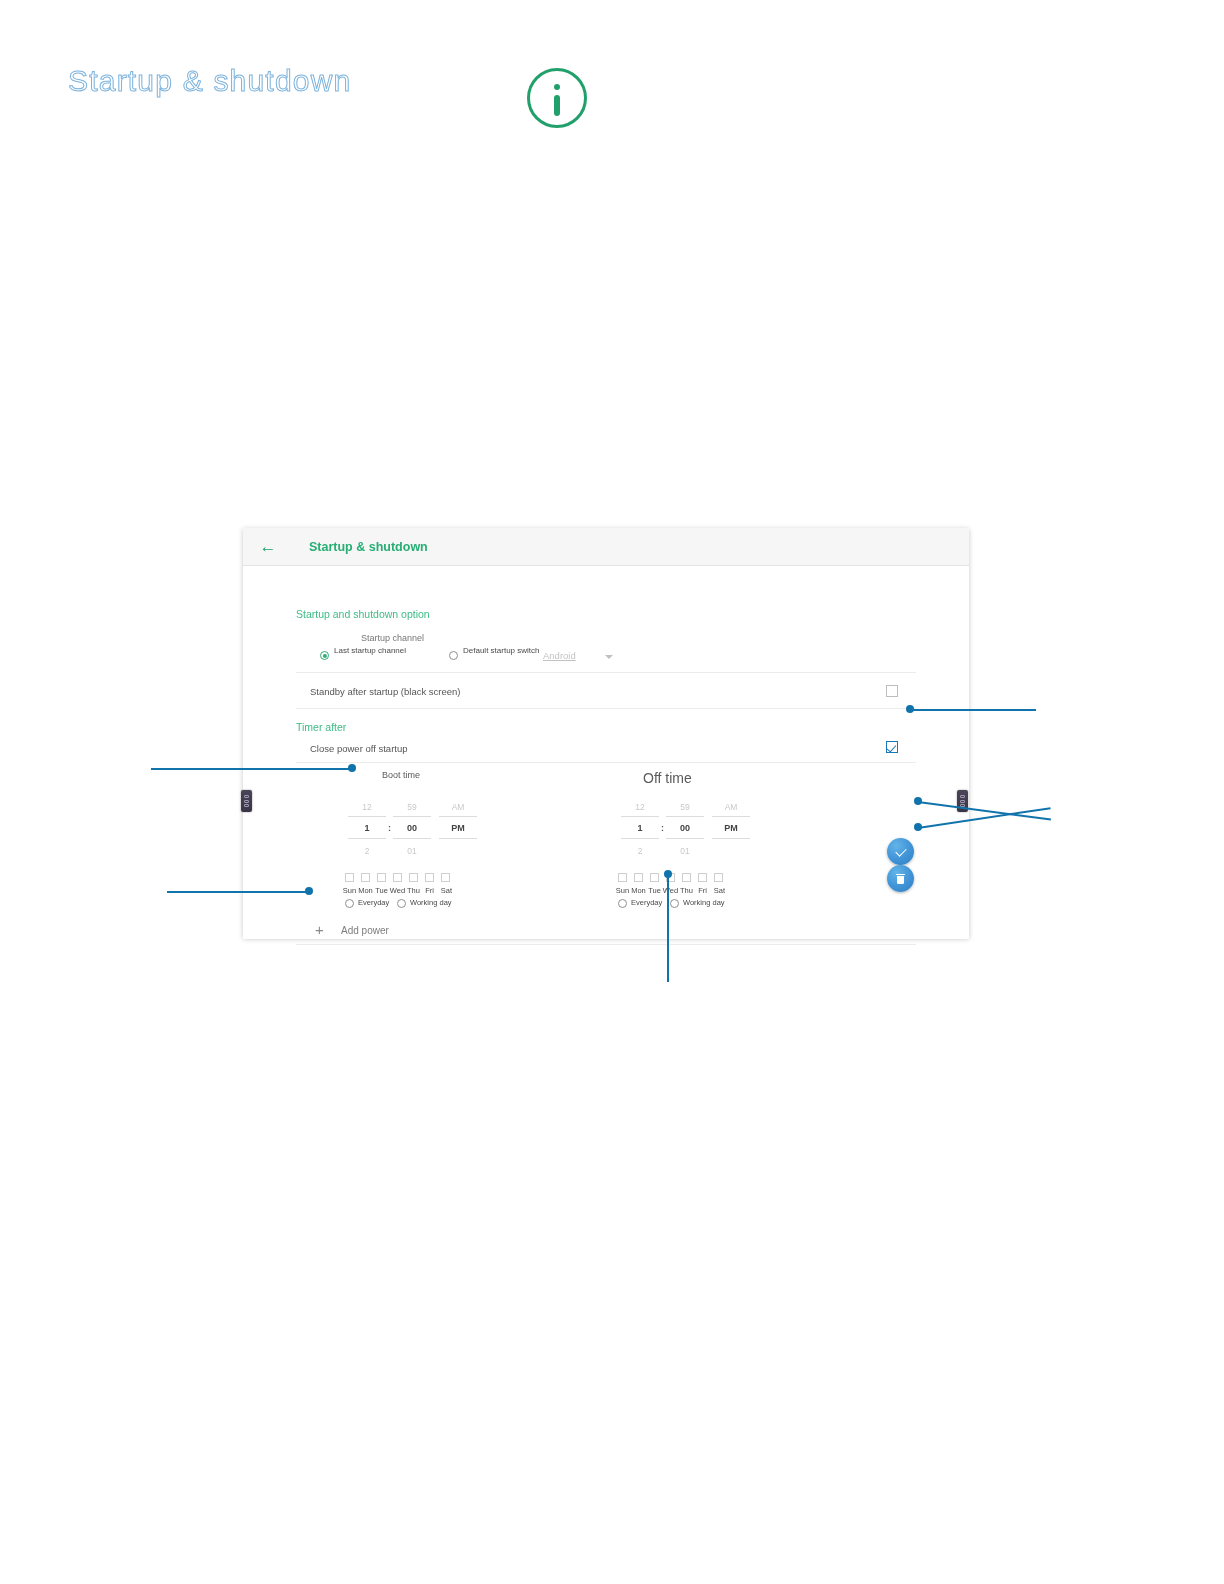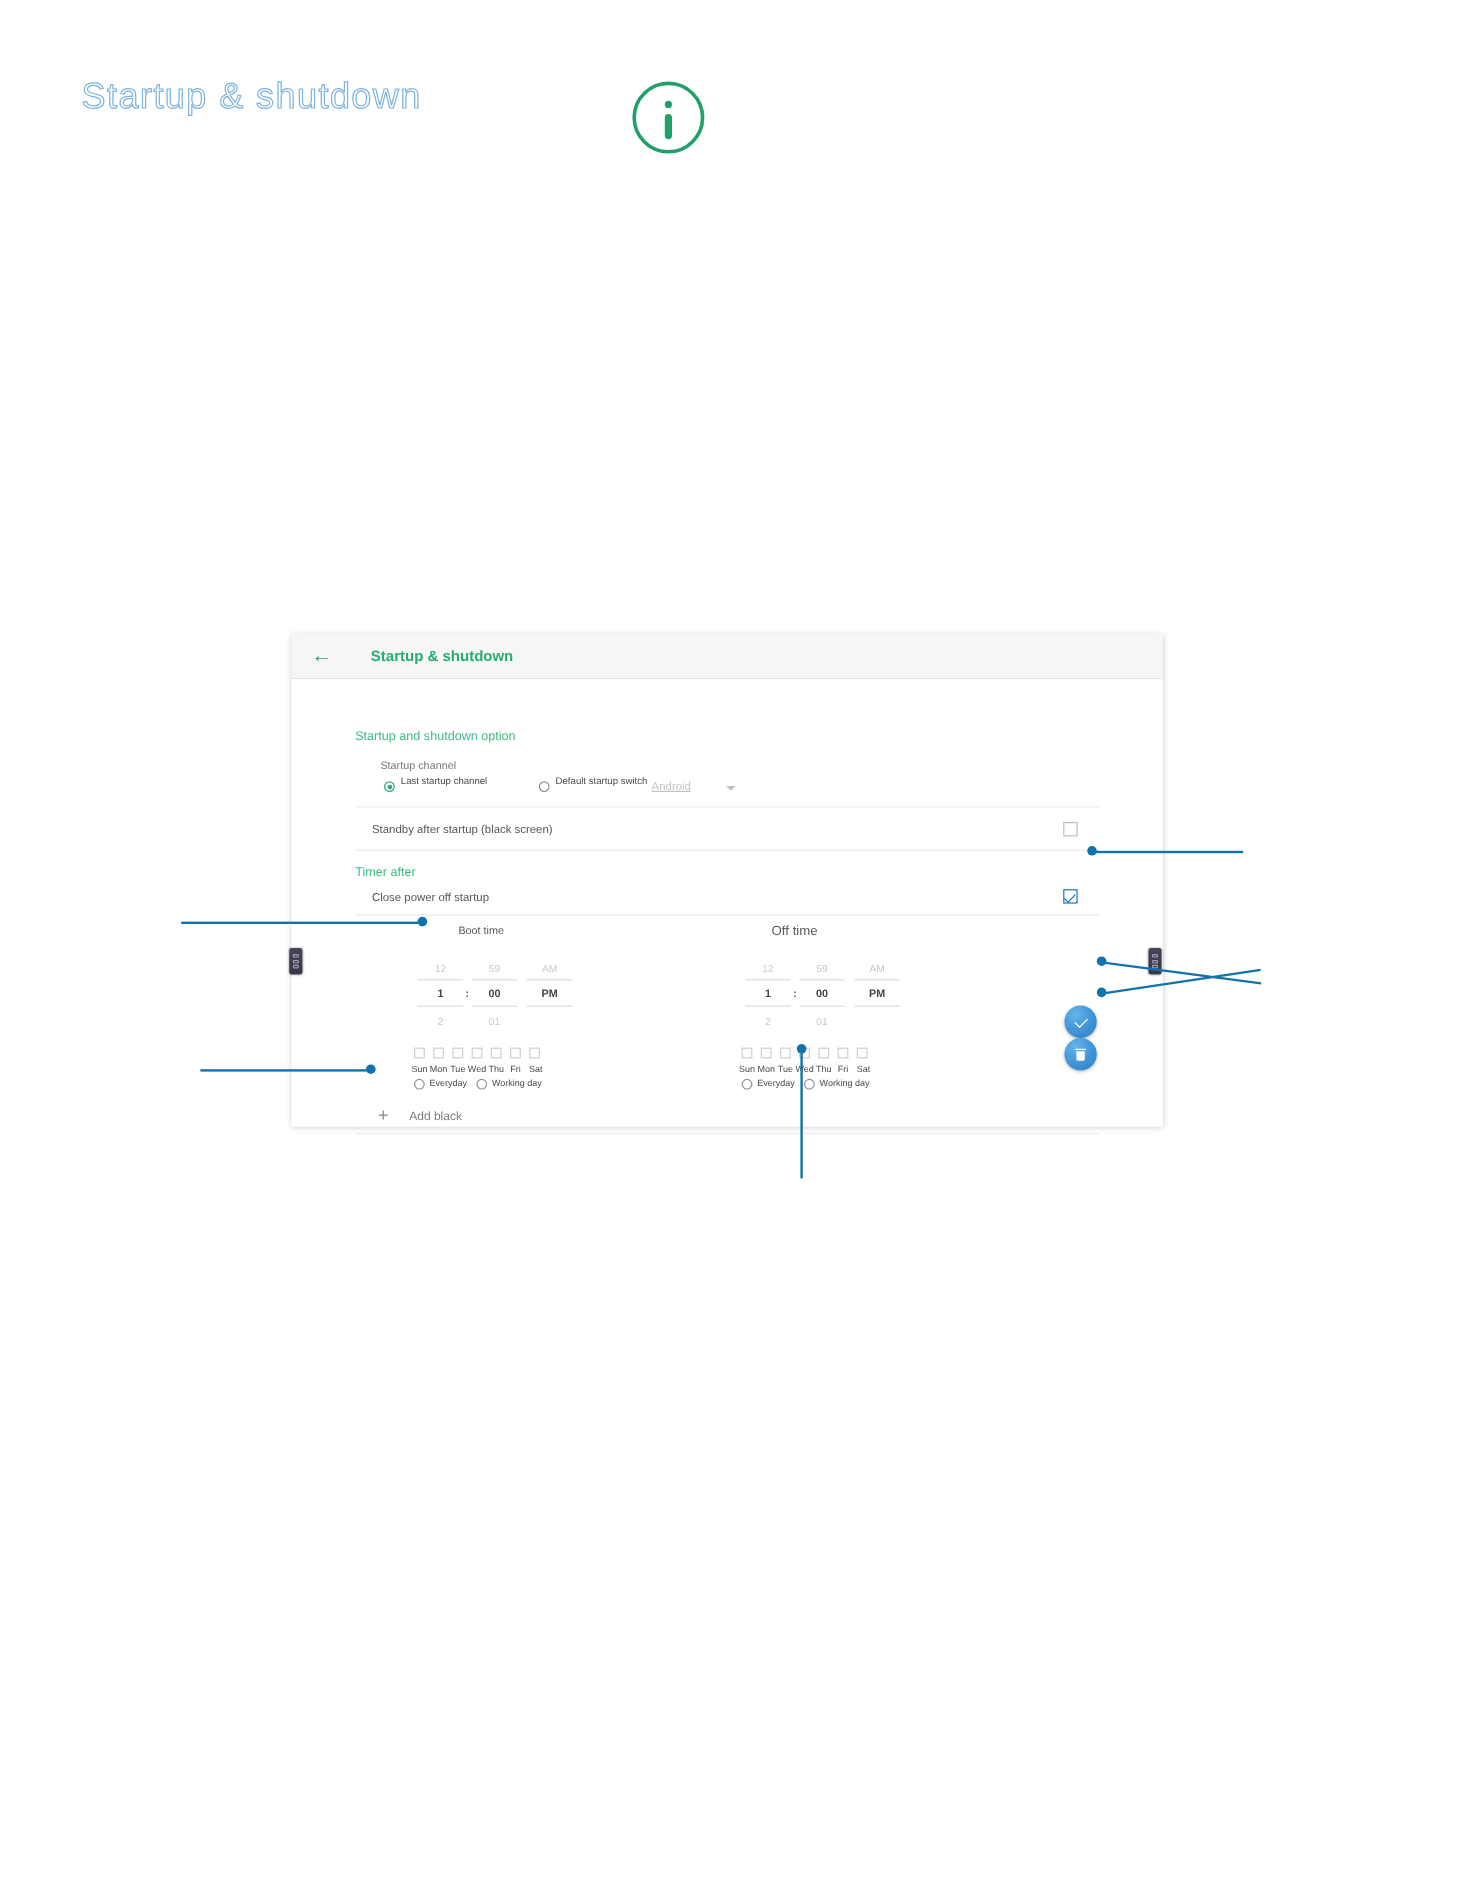--- a/index.html
+++ b/index.html
@@ -47,21 +47,21 @@
     margin-left:30px;color:#27ae74;font-size:12.5px;font-weight:bold;
   }
 
   .panel-body{position:relative;height:373px;background:#fff;padding:0;}
 
   .sec-title{
     color:#3ebb84;font-size:10.5px;
     position:absolute;left:53px;
   }
   .sub-label{
-    color:#777;font-size:9px;position:absolute;
+    color:#777;font-size:9px;position:absolute;margin-left:44px;
   }
   .row-label{color:#555;font-size:9.5px;position:absolute;}
 
   .divider{position:absolute;height:1px;background:#ececec;}
 
   
   .radio{
     width:9px;height:9px;border-radius:50%;
     border:1.3px solid #8f8f8f;box-sizing:border-box;
     position:absolute;background:#fff;
@@ -179,21 +179,21 @@
     <div class="divider" style="left:53px;top:142px;width:620px;"></div>
 
     <div class="sec-title" style="top:155px;">Timer after</div>
 
     <div class="row-label" style="left:67px;top:177px;">Close power off startup</div>
     <div class="chk blue" style="left:643px;top:175px;"></div>
 
     <div class="divider" style="left:53px;top:196px;width:620px;"></div>
 
     <div class="row-label" style="left:139px;top:204px;font-size:9px;color:#5a5a5a;">Boot time</div>
-    <div class="row-label" style="left:400px;top:204px;font-size:11px;color:#5a5a5a;">Off time</div>
+    <div class="row-label" style="left:400px;top:204px;font-size:14px;color:#5a5a5a;">Off time</div>
 
     <div class="tp">
 
       <div class="cell" style="left:105px;top:236px;width:38px;">12</div>
       <div class="cell" style="left:150px;top:236px;width:38px;">59</div>
       <div class="cell" style="left:196px;top:236px;width:38px;">AM</div>
       <div class="line" style="left:105px;top:250px;width:38px;"></div>
       <div class="line" style="left:150px;top:250px;width:38px;"></div>
       <div class="line" style="left:196px;top:250px;width:38px;"></div>
 
@@ -277,21 +277,21 @@
       <span class="tick"></span>
     </div>
     <div class="fab" style="left:644px;top:299px;">
       <span class="bin">
         <span class="lid"></span>
           <span class="body"></span>
       </span>
     </div>
 
     <div class="addtask-plus" style="left:72px;top:356px;" title="Add task">+</div>
-    <div class="addtask-txt" style="left:98px;top:359px;">Add black</div>
+    <div class="addtask-txt" style="left:98px;top:359px;">Add power</div>
 
     <div class="divider" style="left:53px;top:378px;width:620px;"></div>
   </div>
 </div>
 
 <div class="grip" style="left:241px;top:790px;">
   <i></i>
     <i></i>
     <i></i>
 </div>

